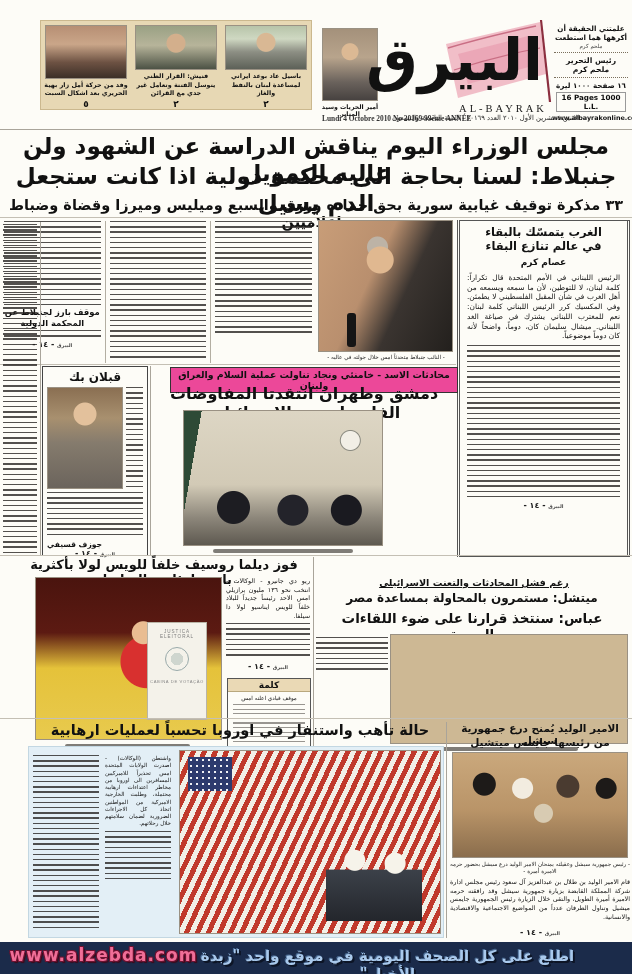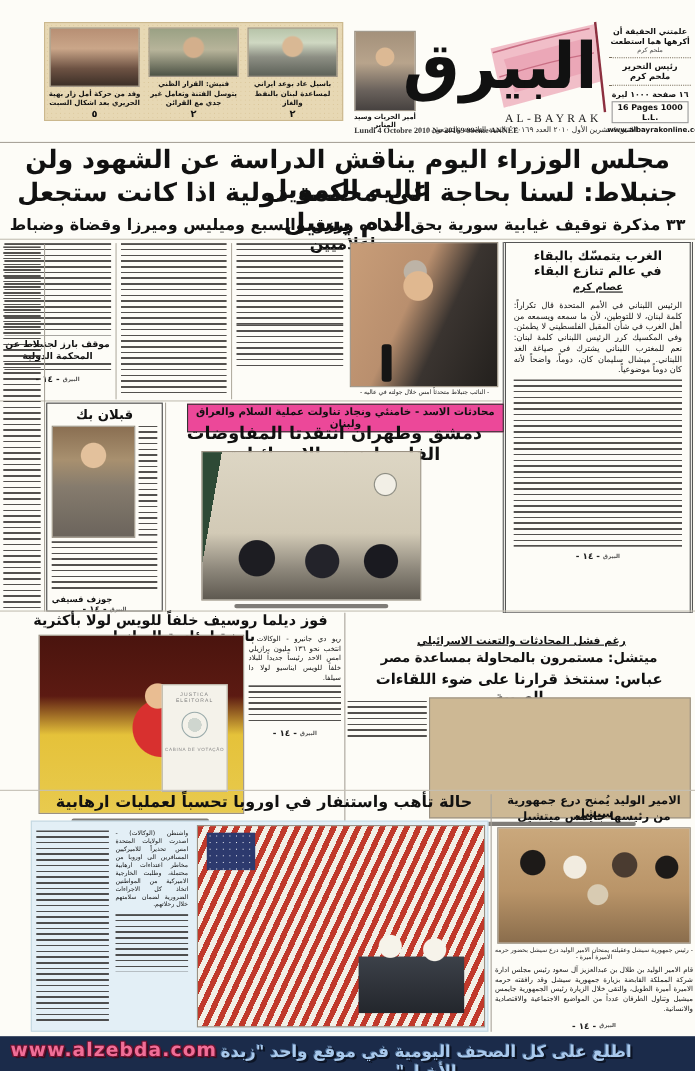--- a/index.html
+++ b/index.html
@@ -121,21 +121,21 @@
        radial-gradient(circle at 44% 20%,#bdb3a6 10px,transparent 11px),
        linear-gradient(115deg,#c89d78 0%,#b98f6e 40%,#3a3430 62%,#23201d 100%);">
     <div style="position:absolute;left:28px;bottom:4px;width:9px;height:34px;background:#151515;border-radius:3px;"></div>
   </div>
   <div class="abs micro" style="left:306px;top:354px;width:160px;text-align:center;color:#222;">- النائب جنبلاط متحدثاً امس خلال جولته في عاليه -</div>
 
   <div class="abs" style="left:457px;top:220px;width:173px;height:337px;border-top:1px solid #555;border-bottom:1px solid #555;
        border-left:3px double #555;border-right:3px double #555;padding:5px 7px;background:#fdfcf7;">
     <div class="hd" style="font-size:11.5px;">الغرب يتمسّك بالبقاء</div>
     <div class="hd" style="font-size:11.5px;">في عالم تنازع البقاء</div>
-    <div class="hd" style="font-size:9px;margin:4px 0 5px;text-decoration:underline;">عصام كرم</div>
+    <div class="hd" style="font-size:9px;margin:4px 0 5px;">عصام كرم</div>
     <div class="just" style="font-size:7.4px;line-height:1.32;">الرئيس اللبناني في الأمم المتحدة قال تكراراً: كلمة لبنان، لا للتوطين، لأن ما سمعه ويسمعه من أهل الغرب في شأن المقبل الفلسطيني لا يطمئن. وفي المكسيك كرر الرئيس اللبناني كلمة لبنان: نعم للمغترب اللبناني يشترك في صياغة الغد اللبناني. ميشال سليمان كان، دوماً، واضحاً لأنه كان دوماً موضوعياً.</div>
     <div class="sk" style="height:152px;margin-top:4px;"></div>
     <div class="pref" style="margin-top:4px;"><span class="mini">البيرق</span>
       <span>- ١٤ -</span></div>
   </div>
 
   <div class="abs rule-h" style="left:0;top:364px;width:456px;background:#c4bfb4;"></div>
   <div class="abs rule-v" style="left:150px;top:366px;height:190px;"></div>
   <div class="abs rule-v" style="left:40px;top:222px;height:334px;"></div>
 
@@ -182,20 +182,27 @@
     </div>
   </div>
   <div class="abs capbar" style="left:65px;top:744px;width:125px;"></div>
   <div class="abs" style="left:226px;top:577px;width:84px;">
     <div class="just tiny">ريو دي جانيرو - الوكالات - انتخب نحو ١٣٦ مليون برازيلي امس الاحد رئيساً جديداً للبلاد خلفاً للويس ايناسيو لولا دا سيلفا.</div>
     <div class="sk" style="height:36px;margin-top:3px;"></div>
     <div class="pref" style="margin-top:3px;"><span class="mini">البيرق</span>
       <span>- ١٤ -</span></div>
   </div>
 
+  <div class="abs" style="left:227px;top:678px;width:84px;height:74px;border:1px solid #555;background:#fdfcf7;">
+    <div style="background:#ead9b5;border-bottom:1px solid #b9a87e;font-size:9px;font-weight:bold;text-align:center;padding:1px 0;">كلمة</div>
+    <div style="padding:3px 5px;">
+      <div class="micro" style="text-align:center;">موقف قيادي اعلنه امس</div>
+      <div class="sk-lite" style="height:38px;margin-top:2px;"></div>
+    </div>
+  </div>
 
   <div class="abs hd" style="left:330px;top:577px;width:288px;font-size:9.6px;text-decoration:underline;">رغم فشل المحادثات والتعنت الاسرائيلي</div>
   <div class="abs hd" style="left:318px;top:591px;width:308px;font-size:12px;">ميتشل: مستمرون بالمحاولة بمساعدة مصر</div>
   <div class="abs hd" style="left:318px;top:611px;width:308px;font-size:13.5px;">عباس: سنتخذ قرارنا على ضوء اللقاءات العربية</div>
   <div class="abs photo" style="left:390px;top:634px;width:238px;height:110px;background:
        radial-gradient(circle at 26% 38%,#e8c49c 8px,transparent 9px),
        radial-gradient(circle at 78% 34%,#caa27e 8px,transparent 9px),
        radial-gradient(circle at 26% 72%,#22252e 16px,transparent 17px),
        radial-gradient(circle at 80% 70%,#1c1f28 16px,transparent 17px),
        linear-gradient(180deg,#d8c5a2 0%,#cdb astransparent 0%,#cdb894 50%,#a08b6c 100%);

